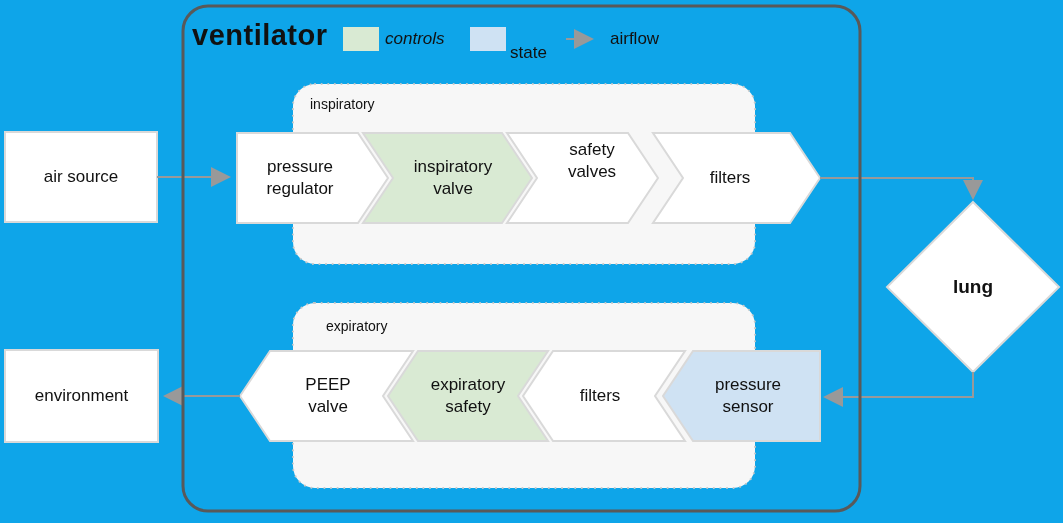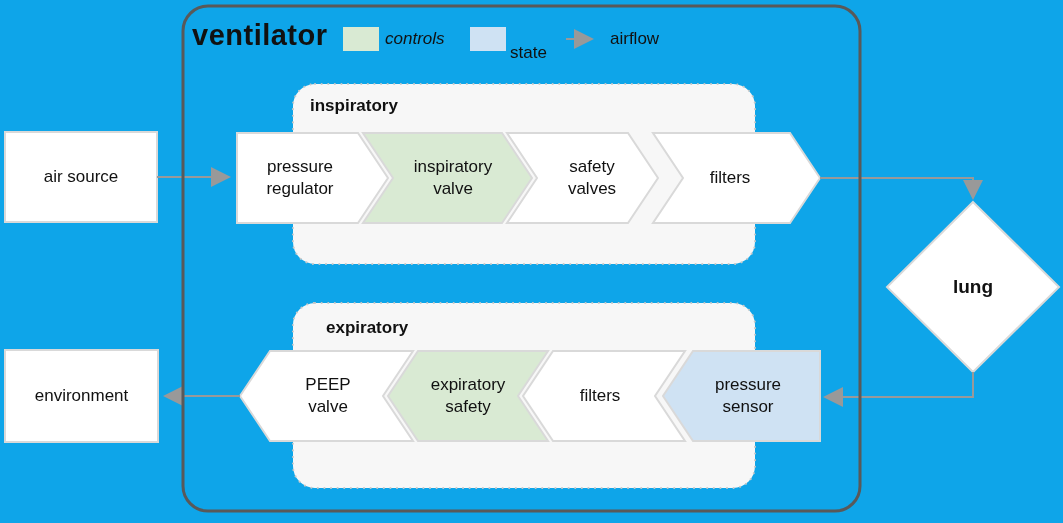--- a/index.html
+++ b/index.html
@@ -11,21 +11,21 @@
   .lbl{
     position:absolute;display:flex;align-items:center;justify-content:center;
     text-align:center;font-size:17px;line-height:1.28;color:#111;
   }
   .lbl.left{justify-content:flex-start;text-align:left;}
   .title{
     position:absolute;left:192px;top:19px;font-size:29px;font-weight:bold;
     letter-spacing:0.5px;color:#111;
   }
   .group-label{
-    position:absolute;font-size:17px;font-weight:bold;color:#111;
+    position:absolute;font-size:14px;font-weight:normal;color:#111;
   }
   .lung-label{font-weight:bold;font-size:19px;}
   .legend-text{font-size:17px;}
 </style>
 </head>
 <body>
 
 <div id="stage">
 
   <svg id="diagram-svg" width="1063" height="523" viewBox="0 0 1063 523">
@@ -68,21 +68,21 @@
 
   <div class="lbl left legend-text" style="left:385px;top:26px;width:90px;height:26px;font-style:italic;">controls</div>
   <div class="lbl left legend-text" style="left:510px;top:26px;width:70px;height:26px;margin-top:14px;">state</div>
   <div class="lbl left legend-text" style="left:610px;top:26px;width:80px;height:26px;">airflow</div>
 
   <div class="group-label" style="left:310px;top:96px;">inspiratory</div>
   <div class="group-label" style="left:326px;top:318px;">expiratory</div>
 
   <div class="lbl" style="left:393px;top:154px;width:120px;height:48px;">inspiratory valve</div>
   <div class="lbl" style="left:245px;top:154px;width:110px;height:48px;">pressure regulator</div>
-  <div class="lbl" style="left:547px;top:154px;width:90px;height:48px;">safety valves</div>
+  <div class="lbl" style="left:547px;top:137px;width:90px;height:48px;">safety valves</div>
   <div class="lbl" style="left:685px;top:154px;width:90px;height:48px;">filters</div>
 
   <div class="lbl" style="left:288px;top:372px;width:80px;height:48px;">PEEP valve</div>
   <div class="lbl" style="left:408px;top:372px;width:120px;height:48px;">expiratory safety</div>
   <div class="lbl" style="left:555px;top:372px;width:90px;height:48px;">filters</div>
   <div class="lbl" style="left:693px;top:372px;width:110px;height:48px;">pressure sensor</div>
 
   <div class="lbl" style="left:5px;top:132px;width:152px;height:90px;">air source</div>
   <div class="lbl" style="left:5px;top:350px;width:153px;height:92px;">environment</div>
   <div class="lbl lung-label" style="left:887px;top:202px;width:172px;height:170px;">lung</div>

